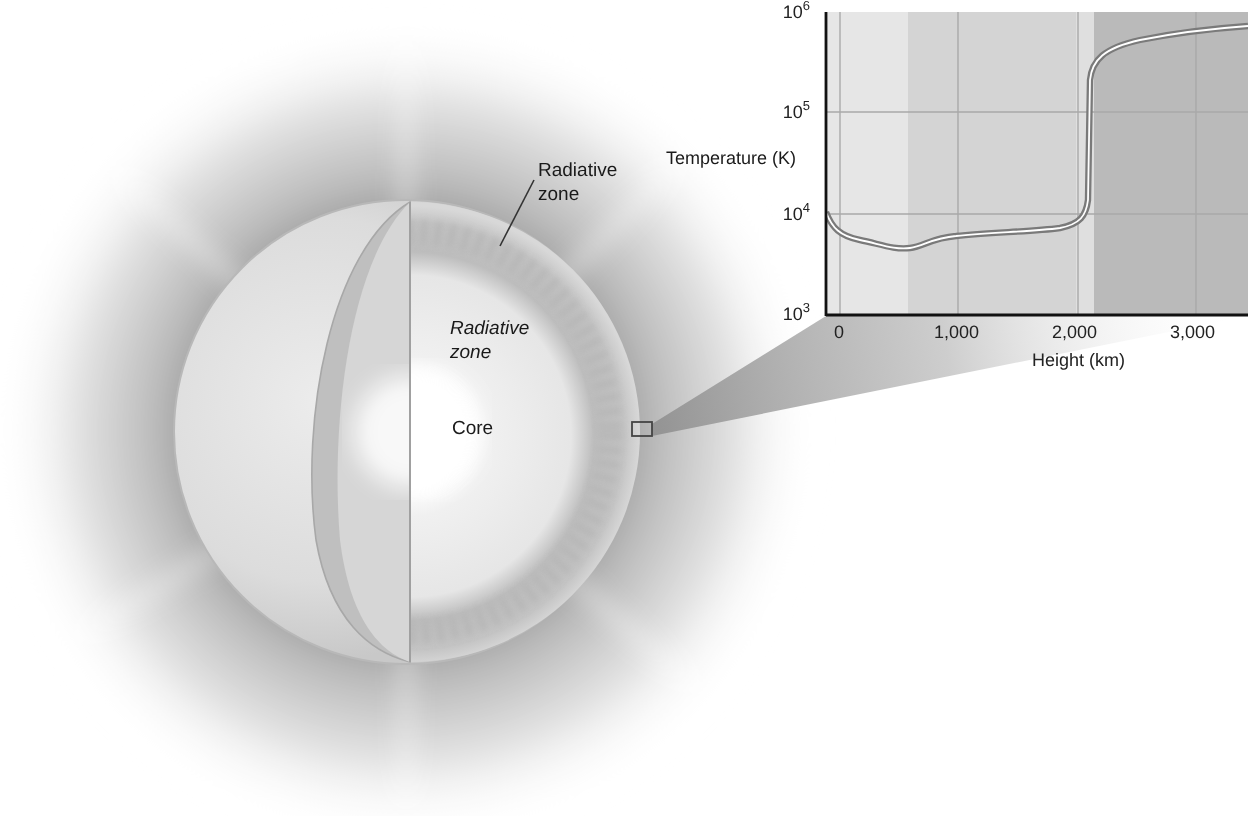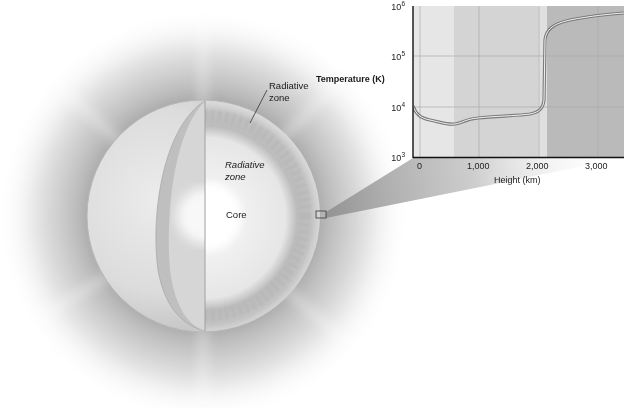--- a/index.html
+++ b/index.html
@@ -113,24 +113,24 @@
 <div class="label" style="left:269px; top:80px;">
   <div>Radiative</div>
   <div>zone</div>
 </div>
 <div class="label" style="left:225px; top:159px;font-style:italic;">
   <div>Radiative</div>
   <div>zone</div>
 </div>
 <div class="label" style="left:226px; top:209px;">Core</div>
 
-<div class="label" style="left:316px; top:73px; font-size:9px;font-weight:bold;">Temperature (K)</div>
+<div class="label" style="left:333px; top:73px; font-size:9px;">Temperature (K)</div>
 
 <div class="ytick" style="left:381px; top:0px;"><span>10</span><sup>6</sup></div>
 <div class="ytick" style="left:381px; top:50px;"><span>10</span><sup>5</sup></div>
 <div class="ytick" style="left:381px; top:101px;"><span>10</span><sup>4</sup></div>
 <div class="ytick" style="left:381px; top:151px;"><span>10</span><sup>3</sup></div>
 
 <div class="tick" style="left:417px; top:161px;">0</div>
 <div class="tick" style="left:467px; top:161px;">1,000</div>
 <div class="tick" style="left:526px; top:161px;">2,000</div>
 <div class="tick" style="left:585px; top:161px;">3,000</div>
-<div class="tick" style="left:494px; top:175px;">Height (km)</div>
+<div class="tick" style="left:516px; top:175px;">Height (km)</div>
 
 </body></html>

